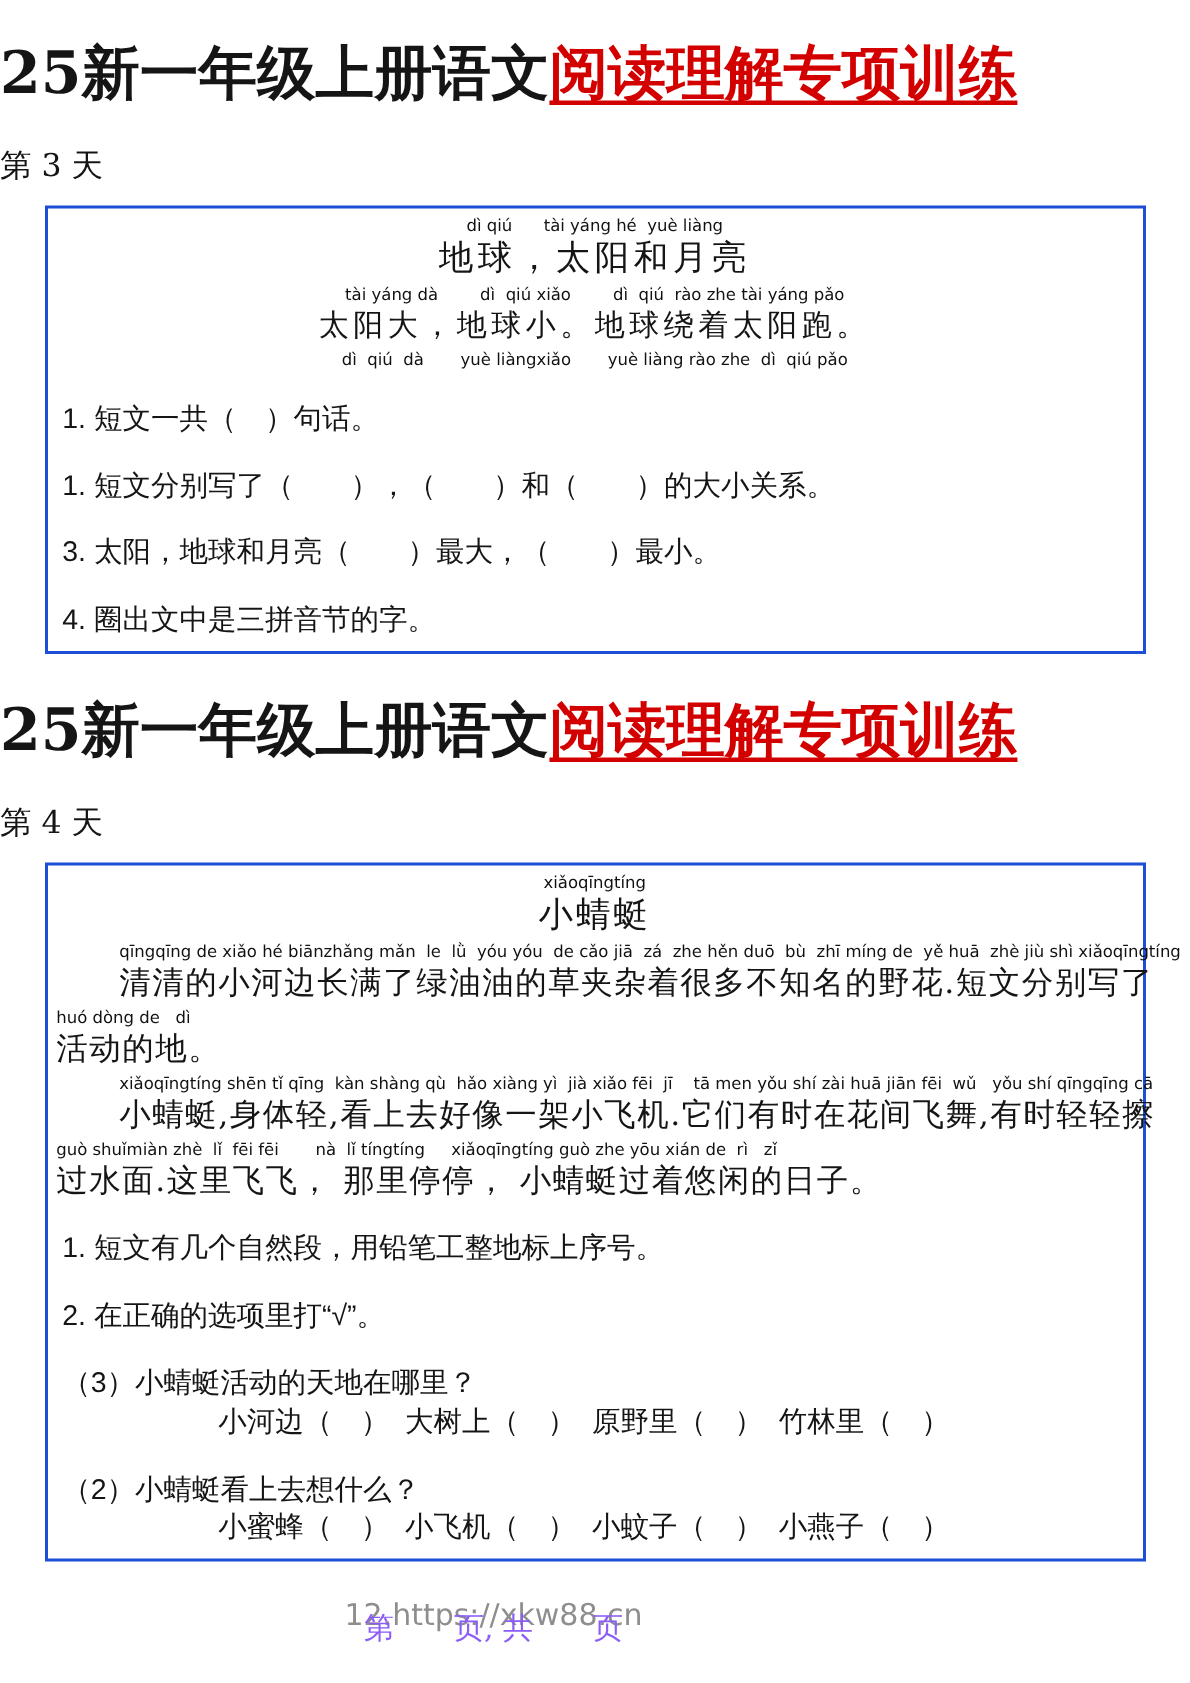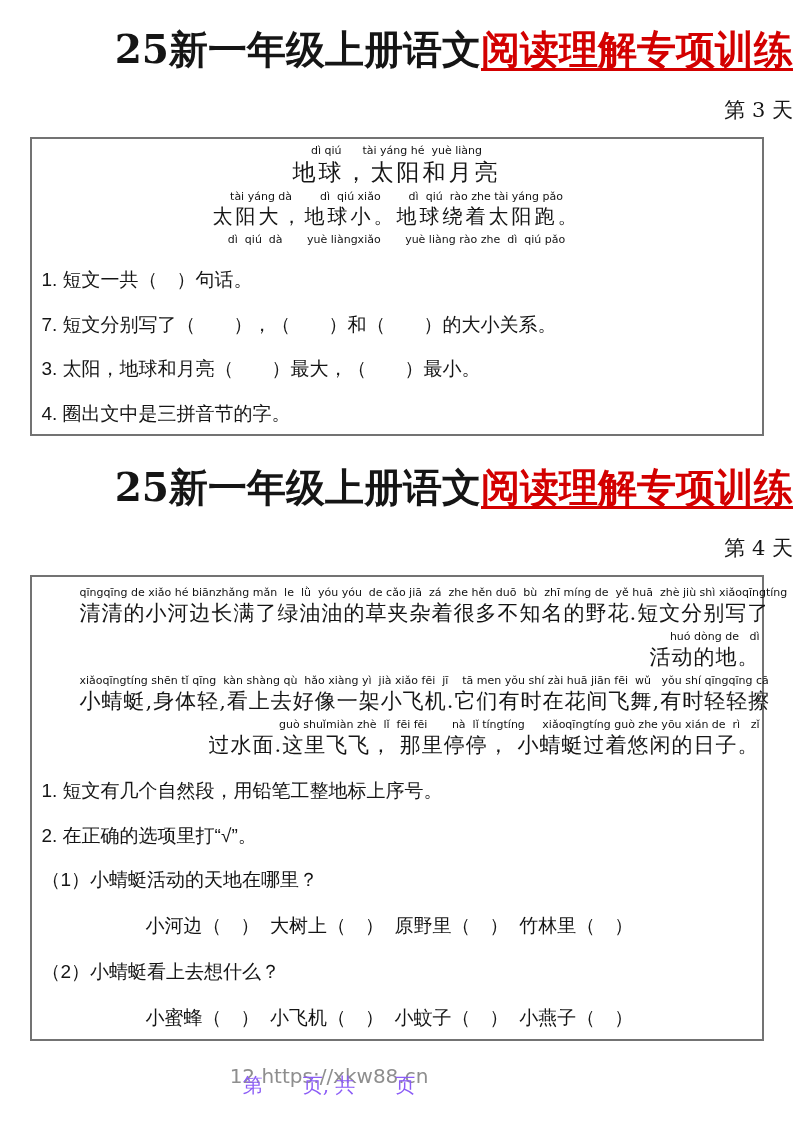--- a/index.html
+++ b/index.html
@@ -1,45 +1,45 @@
 <!DOCTYPE html>
 <html><head>
 <meta charset="utf-8">
 <style>
   html,body{margin:0;padding:0;background:#ffffff;}
   .page{position:relative;width:793px;height:1122px;background:#fff;overflow:hidden;
         font-family:"Liberation Sans","DejaVu Sans",sans-serif;color:#151515;}
 
   
-  .hdr{margin-top:28px;text-align:right;}
+  .hdr{margin-top:28px;text-align:left;}
   .hdr2{margin-top:30px;}
   .main-title{font-family:"DejaVu Serif","Liberation Serif",serif;font-weight:bold;
               font-size:39px;line-height:1.1;margin:0;letter-spacing:0;}
   .t-red{color:#d30000;text-decoration:underline;text-decoration-color:#d30000;
          text-decoration-thickness:3px;text-underline-offset:5px;}
   .day{font-family:"DejaVu Serif","Liberation Serif",serif;font-size:21px;margin-top:25px;}
 
   
-  .box{box-sizing:border-box;width:734px;margin:13px auto 0;border:2px solid #737373;
+  .box{box-sizing:border-box;width:734px;margin:13px auto 0;border:2px solid #1d4ed8;
        padding:5px 2px 8px 2px;}
 
-  .ruby-line{line-height:1.05;text-align:right;}
+  .ruby-line{line-height:1.05;}
   .center{text-align:center;}
   .py{font-size:11px;white-space:pre;color:#111;font-family:"DejaVu Sans",sans-serif;line-height:1.25;}
   .hz{font-family:"DejaVu Serif","Liberation Serif",serif;line-height:1.25;}
   .hz-title1{font-size:23px;letter-spacing:3px;}
   .hz-body1{font-size:20px;letter-spacing:3px;}
   .hz-title2{font-size:23px;letter-spacing:2px;}
   .hz-body2{font-size:21px;letter-spacing:1px;white-space:pre;}
   .indent{padding-left:46px;}
   .noindent{padding-left:4px;}
   .mt1{margin-top:4px;}
 
   .q{font-size:19px;padding-left:8px;margin-top:21px;line-height:1.25;white-space:pre;}
-  .opts{font-size:19px;padding-left:112px;margin-top:21px;white-space:pre;}
+  .opts{font-size:19px;padding-left:112px;white-space:pre;}
 
   
   .footer{position:absolute;left:0;top:1064px;width:658px;height:46px;}
   .watermark{position:absolute;left:0;top:0;width:100%;text-align:center;
              color:#8e8e8e;font-size:20px;font-family:"DejaVu Sans",sans-serif;}
   .pagenum{position:absolute;left:0;top:8px;width:100%;text-align:center;color:#8b5cf6;
            font-size:20px;font-family:"DejaVu Serif","Liberation Serif",serif;white-space:pre;}
 </style>
 </head>
 <body>
@@ -57,50 +57,54 @@
       <div class="hz hz-title1">地球，太阳和月亮</div>
     </div>
     <div class="ruby-line center mt1">
       <div class="py">tài yáng dà        dì  qiú xiǎo        dì  qiú  rào zhe tài yáng pǎo</div>
       <div class="hz hz-body1">太阳大，地球小。地球绕着太阳跑。</div>
     </div>
     <div class="ruby-line center mt1">
       <div class="py">dì  qiú  dà       yuè liàngxiǎo       yuè liàng rào zhe  dì  qiú pǎo</div>
     </div>
     <div class="q">1. 短文一共（　）句话。</div>
-    <div class="q">7. 短文分别写了（　　），（　　）和（　　）的大小关系。</div>
+    <div class="q">1. 短文分别写了（　　），（　　）和（　　）的大小关系。</div>
     <div class="q">3. 太阳，地球和月亮（　　）最大，（　　）最小。</div>
     <div class="q">4. 圈出文中是三拼音节的字。</div>
   </div>
 
   <div class="hdr hdr2">
     <h1 class="main-title"><span>25新一年级上册语文</span><span class="t-red">阅读理解专项训练</span></h1>
     <div class="day">第 4 天</div>
   </div>
 
   <div class="box">
+    <div class="ruby-line center">
+      <div class="py">xiǎoqīngtíng</div>
+      <div class="hz hz-title2">小蜻蜓</div>
+    </div>
     <div class="ruby-line indent mt1">
       <div class="py">qīngqīng de xiǎo hé biānzhǎng mǎn  le  lǜ  yóu yóu  de cǎo jiā  zá  zhe hěn duō  bù  zhī míng de  yě huā  zhè jiù shì xiǎoqīngtíng</div>
       <div class="hz hz-body2">清清的小河边长满了绿油油的草夹杂着很多不知名的野花.短文分别写了</div>
     </div>
     <div class="ruby-line noindent mt1">
       <div class="py">huó dòng de   dì</div>
       <div class="hz hz-body2">活动的地。</div>
     </div>
     <div class="ruby-line indent mt1">
       <div class="py">xiǎoqīngtíng shēn tǐ qīng  kàn shàng qù  hǎo xiàng yì  jià xiǎo fēi  jī    tā men yǒu shí zài huā jiān fēi  wǔ   yǒu shí qīngqīng cā</div>
       <div class="hz hz-body2">小蜻蜓,身体轻,看上去好像一架小飞机.它们有时在花间飞舞,有时轻轻擦</div>
     </div>
     <div class="ruby-line noindent mt1">
       <div class="py">guò shuǐmiàn zhè  lǐ  fēi fēi       nà  lǐ tíngtíng     xiǎoqīngtíng guò zhe yōu xián de  rì   zǐ</div>
       <div class="hz hz-body2">过水面.这里飞飞， 那里停停， 小蜻蜓过着悠闲的日子。</div>
     </div>
     <div class="q">1. 短文有几个自然段，用铅笔工整地标上序号。</div>
     <div class="q">2. 在正确的选项里打“√”。</div>
-    <div class="q">（1）小蜻蜓活动的天地在哪里？</div>
+    <div class="q">（3）小蜻蜓活动的天地在哪里？</div>
     <div class="opts">小河边（　）  大树上（　）  原野里（　）  竹林里（　）</div>
     <div class="q">（2）小蜻蜓看上去想什么？</div>
     <div class="opts">小蜜蜂（　）  小飞机（　）  小蚊子（　）  小燕子（　）</div>
   </div>
 
   <div class="footer">
     <div class="watermark">12.https://xkw88.cn</div>
     <div class="pagenum">第　　页, 共　　页</div>
   </div>
 

